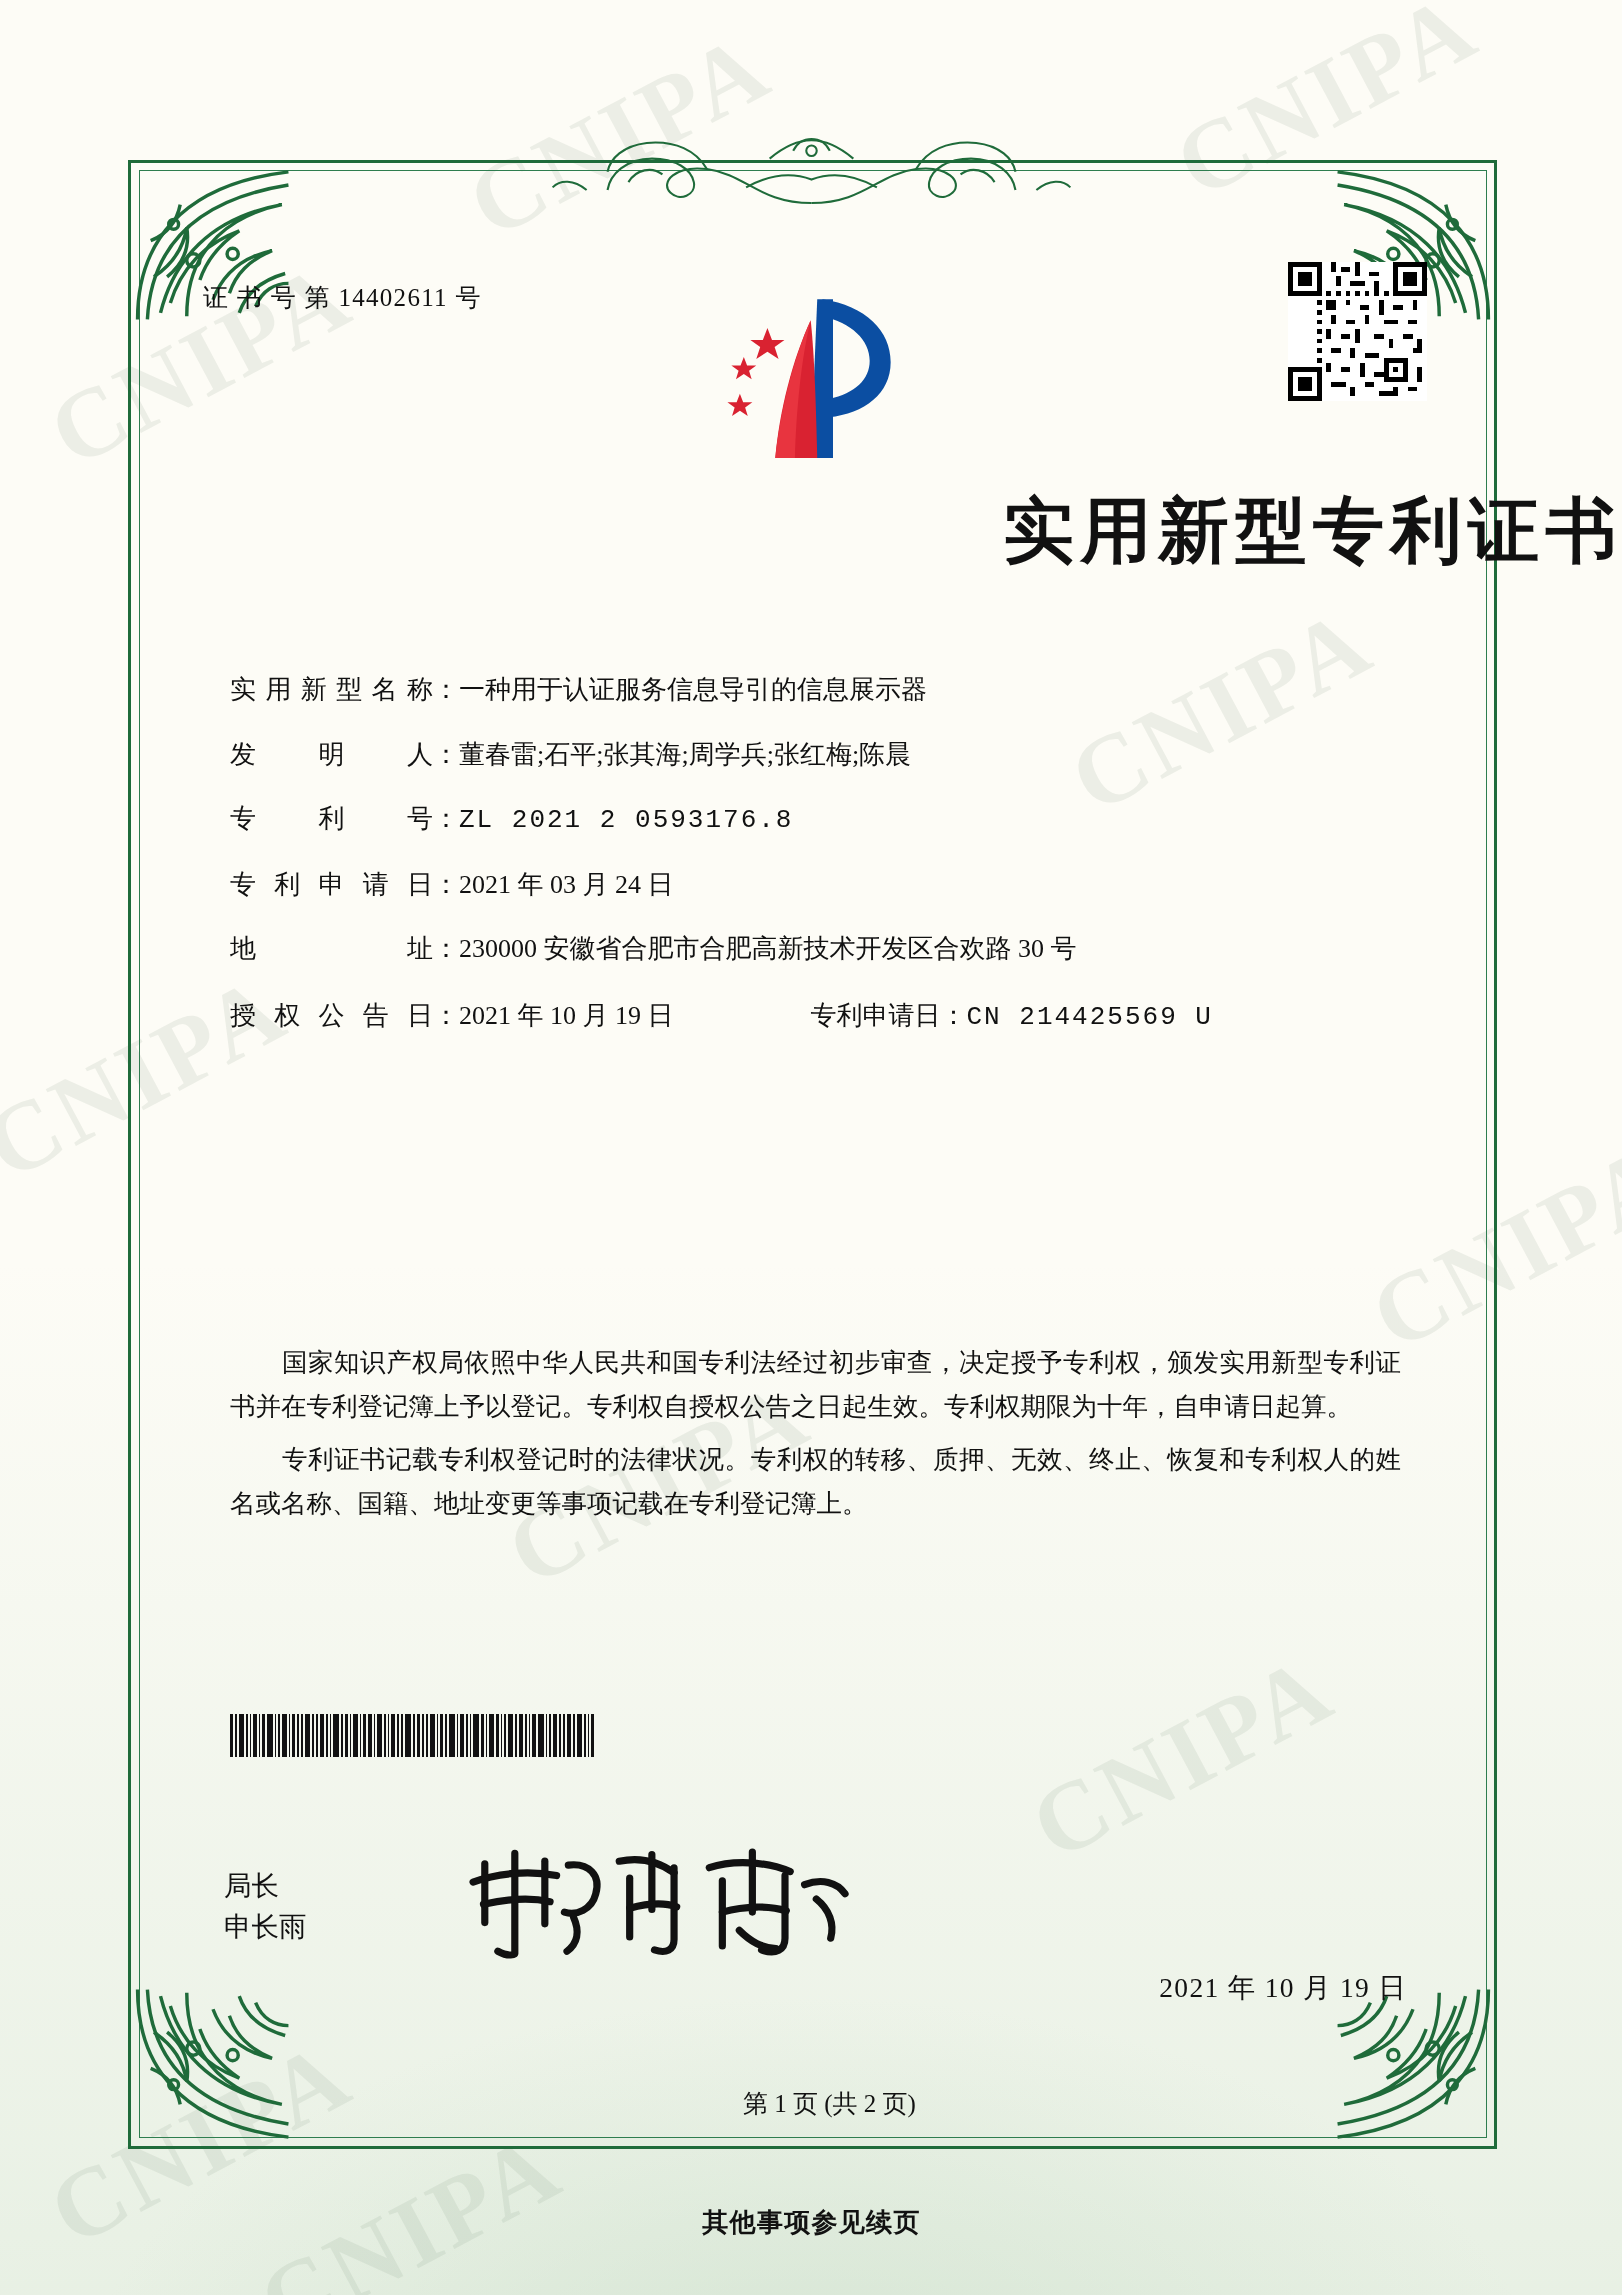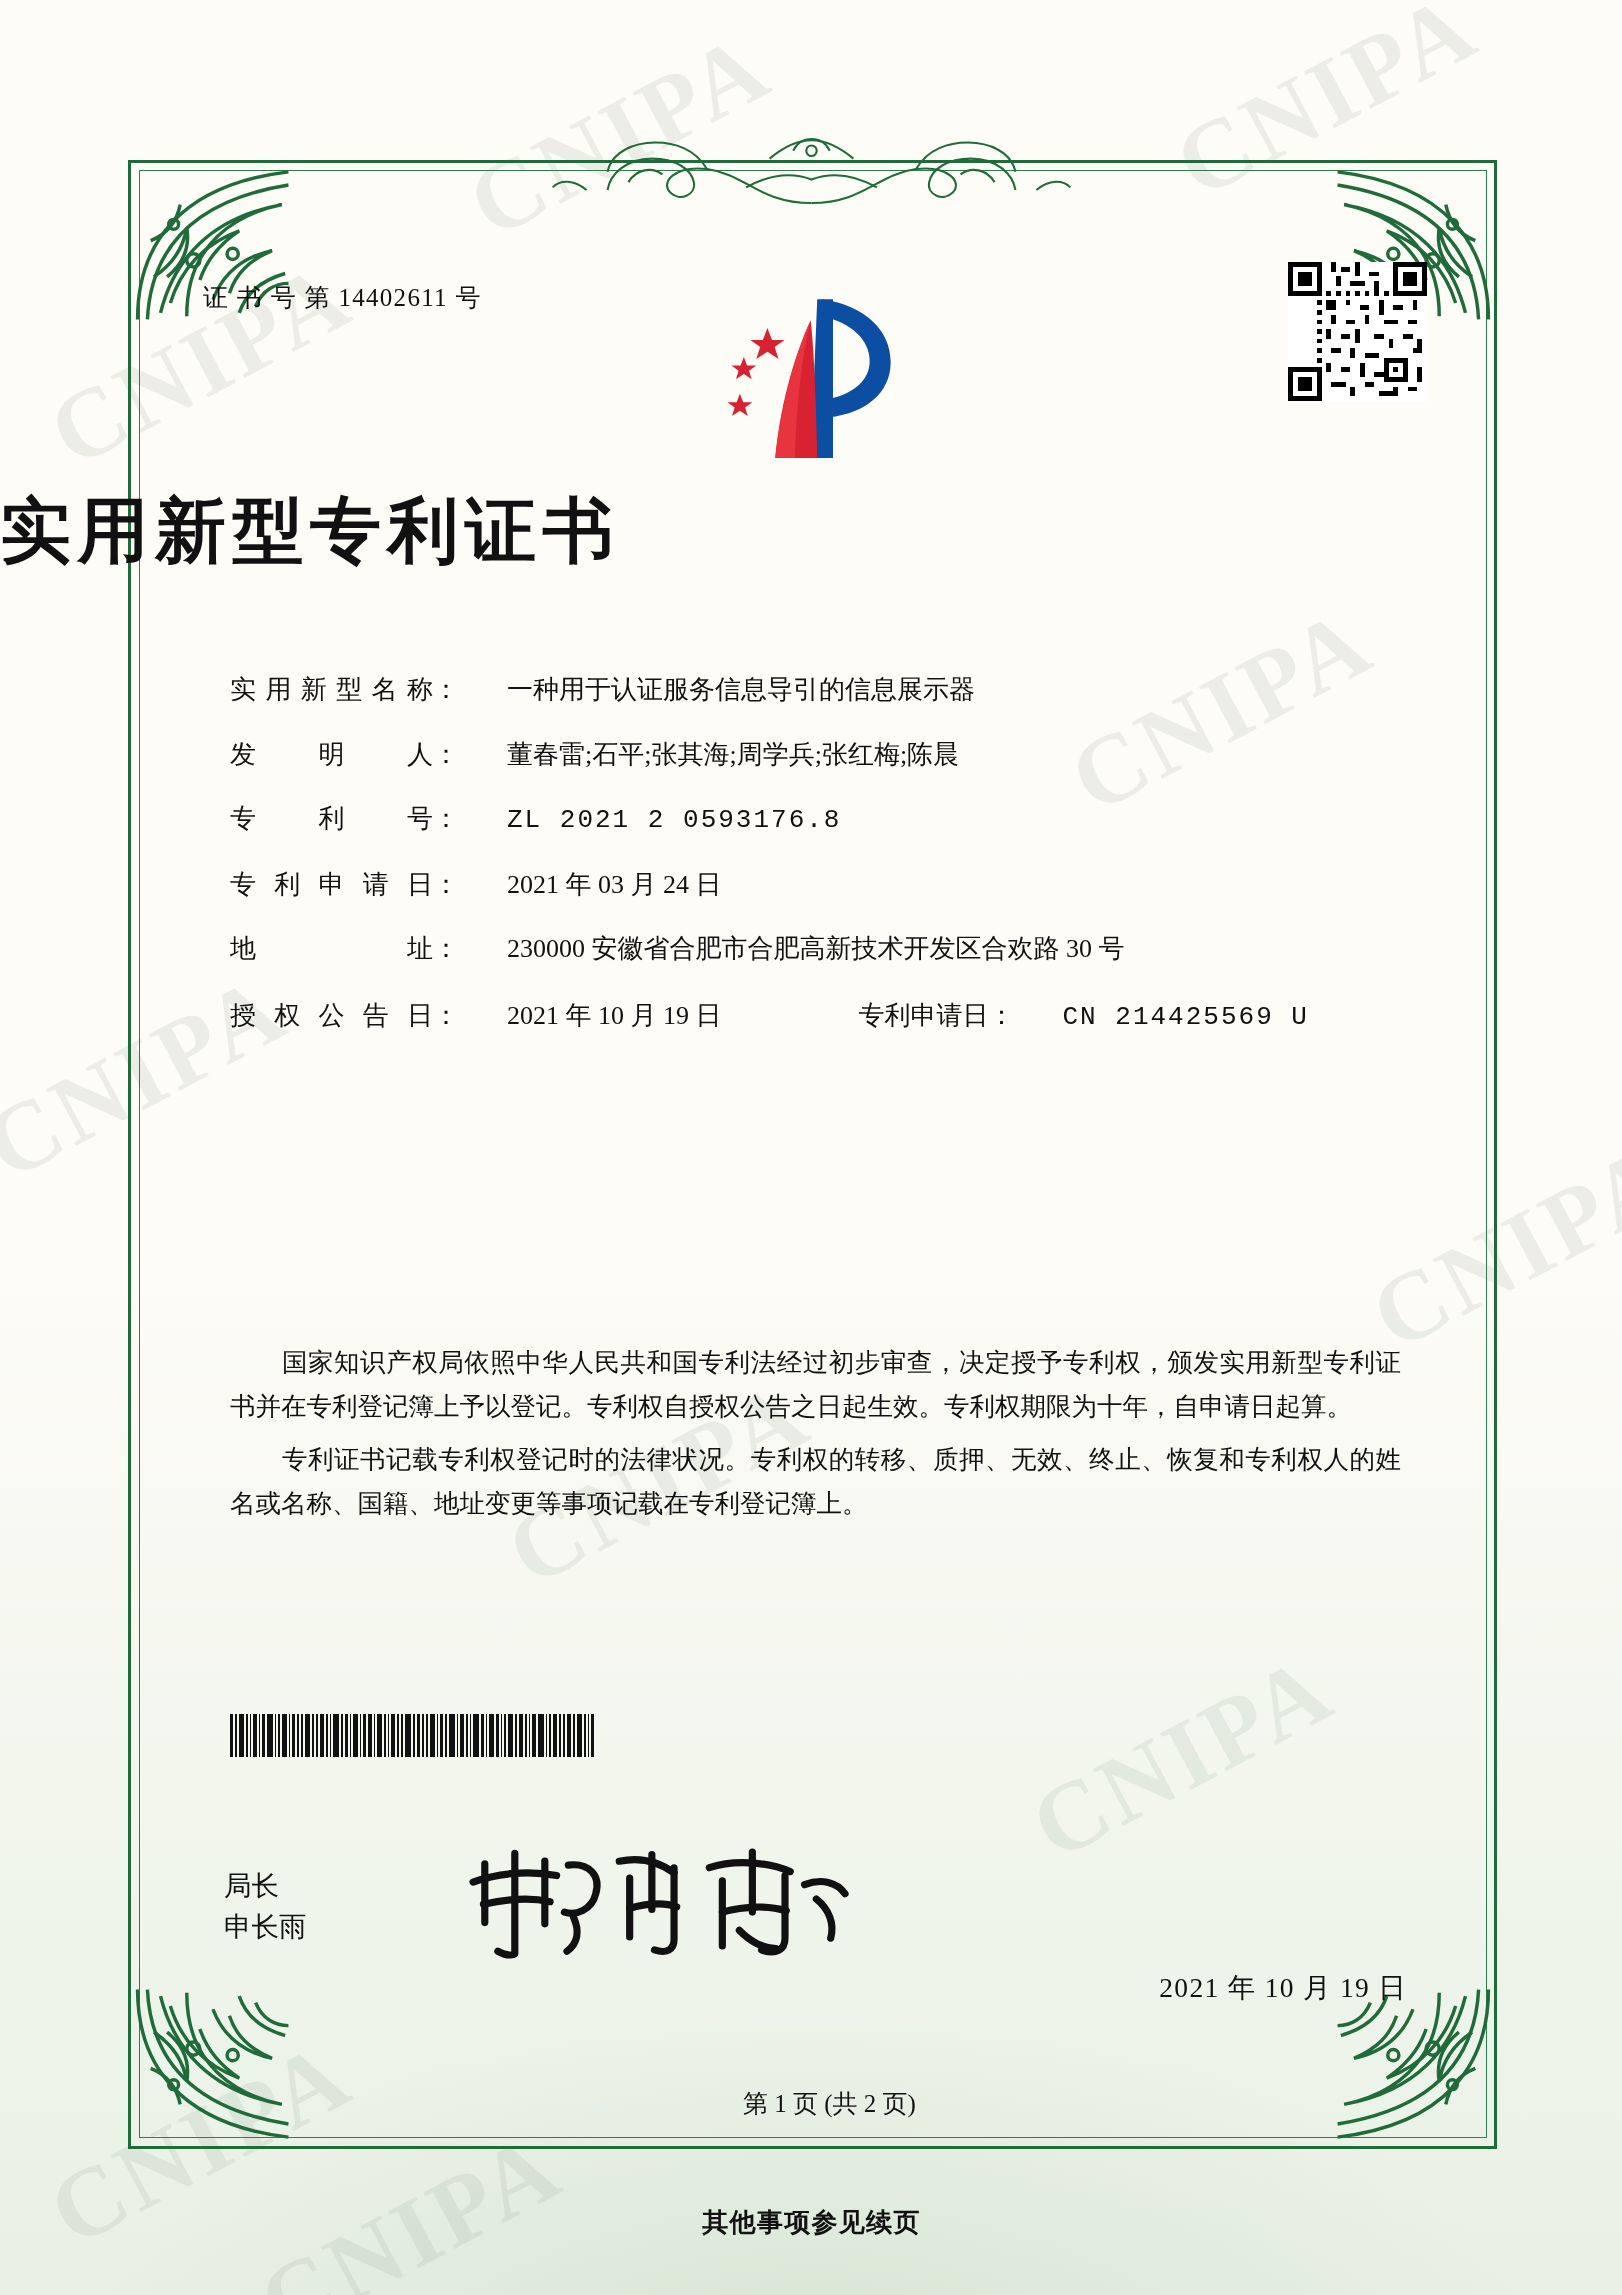--- a/index.html
+++ b/index.html
@@ -105,21 +105,21 @@
     position: absolute;
     left: 694px; top: 294px;
     width: 236px; height: 177px;
   }
   .logo svg { width:100%; height:100%; display:block; }
 
   .main-title {
     position: absolute;
     left: 0; top: 484px;
     width: 1623px;
-    text-align: left;
+    text-align: right;
     font-size: 71px;
     font-weight: 700;
     letter-spacing: 6.5px;
     color: #111;
     font-family: "DejaVu Serif", serif;
   }
 
   
   .fields {
     position: absolute;
@@ -135,21 +135,21 @@
     line-height: 1.25;
   }
   .flabel {
     display: inline-block;
     text-align: justify;
     text-align-last: justify;
     letter-spacing: 0px;
   }
   .flabel.w6 { width: 203px; }
   .fsep { display:inline-block; }
-  .fval { display:inline-block;margin-left:48px; }
+  .fval { display:inline-block; }
   .fval.mono { font-family: Liberation Mono, monospace; letter-spacing: 2px; }
 
   .frow-dual { display:block; font-size:26px; color:#111; white-space:nowrap; }
   .dual-2 { display:inline-block; margin-left: 137px; }
 
   
   .paras {
     position: absolute;
     left: 230px; top: 1341px;
     width: 1171px;

